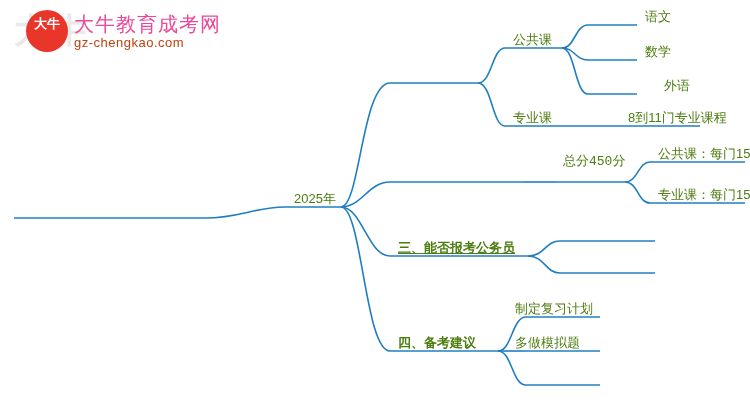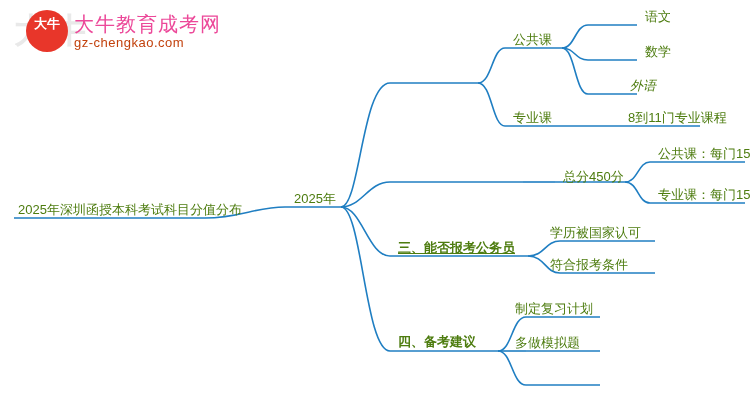--- a/index.html
+++ b/index.html
@@ -161,35 +161,32 @@
 
       <path d="M498 351 C512 351, 512 317, 526 317"></path>
       <path d="M526 317 H600"></path>
       <path d="M498 351 C512 351, 512 351, 526 351"></path>
       <path d="M526 351 H600"></path>
       <path d="M498 351 C512 351, 512 385, 526 385"></path>
       <path d="M526 385 H600"></path>
     </g>
   </svg>
 
-  <div class="node" style="left:14px; top:200px;">2025年深圳函授本科考试科目分值分布</div>
   <div class="node" style="left:290px; top:189px;">2025年</div>
 
   <div class="node" style="left:509px; top:30px;">公共课</div>
   <div class="node" style="left:641px; top:7px;">语文</div>
   <div class="node" style="left:641px; top:42px;">数学</div>
-  <div class="node" style="left:626px; top:76px;font-style:italic;">外语</div>
+  <div class="node" style="left:660px; top:76px;">外语</div>
   <div class="node" style="left:509px; top:108px;">专业课</div>
   <div class="node" style="left:602px; top:108px;margin-left:22px;">8到11门专业课程</div>
 
-  <div class="node" style="left:559px; top:167px;">总分450分</div>
+  <div class="node" style="left:559px; top:152px;font-family:Liberation Mono, monospace;">总分450分</div>
   <div class="node" style="left:654px; top:144px;">公共课：每门150分</div>
   <div class="node" style="left:654px; top:185px;">专业课：每门150分</div>
 
   <div class="node b" style="left:394px; top:238px;text-decoration:underline;">三、能否报考公务员</div>
-  <div class="node" style="left:546px; top:223px;">学历被国家认可</div>
-  <div class="node" style="left:546px; top:255px;">符合报考条件</div>
 
-  <div class="node b" style="left:394px; top:333px;font-family:Liberation Mono, monospace;">四、备考建议</div>
+  <div class="node b" style="left:394px; top:333px;">四、备考建议</div>
   <div class="node" style="left:511px; top:333px;">多做模拟题</div>
   <div class="node" style="left:511px; top:299px;">制定复习计划</div>
 
 </div>
 
 </body></html>

